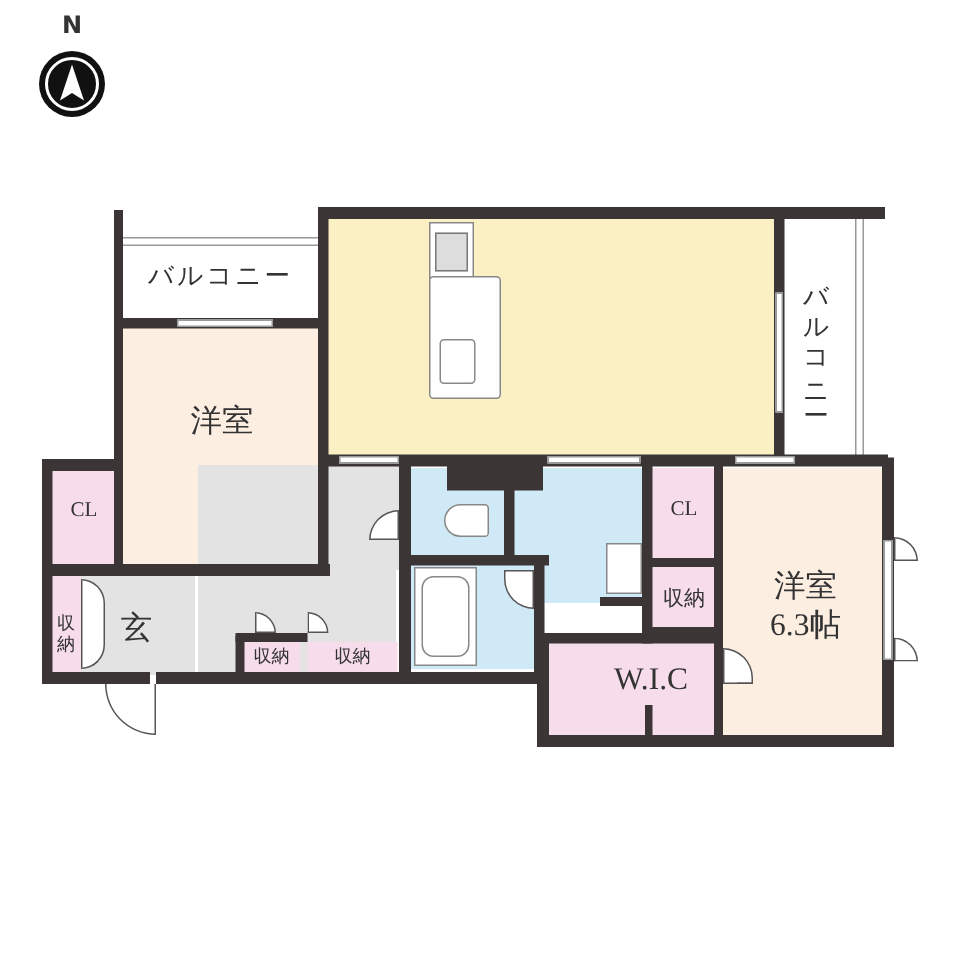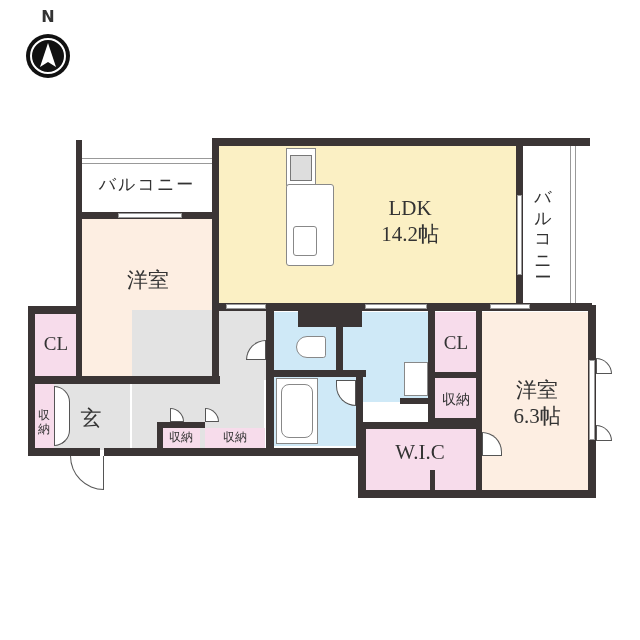--- a/index.html
+++ b/index.html
@@ -2,21 +2,21 @@
 <html><head>
 <meta charset="utf-8">
 <style>
   html,body{margin:0;padding:0;background:#ffffff;}
   #stage{position:relative;width:640px;height:640px;overflow:hidden;background:#fff;font-family:"Liberation Serif","DejaVu Serif",serif;color:#333;}
   .abs{position:absolute;box-sizing:border-box;}
   .wall{position:absolute;background:#3b3535;}
   .room{position:absolute;box-sizing:border-box;}
   .lbl{position:absolute;text-align:center;line-height:1.15;color:#333;white-space:nowrap;}
   .lbl-big{font-size:21px;}
-  .lbl-mid{font-size:19px;}
+  .lbl-mid{font-size:14px;}
   .lbl-small{font-size:12px;}
   .vert{writing-mode:vertical-rl;font-family:"DejaVu Sans","Liberation Sans",sans-serif;font-size:17px;letter-spacing:3px;}
   .bal-h{font-family:"DejaVu Sans","Liberation Sans",sans-serif;font-size:17px;letter-spacing:2px;}
   .win{position:absolute;background:#fff;border:1px solid #9a9a9a;box-sizing:border-box;}
   .door-arc{position:absolute;border:1px solid #555;background:#fff;box-sizing:border-box;}
   .compass{position:absolute;left:26px;top:34px;width:44px;height:44px;border-radius:50%;background:#111;}
   .compass-inner{position:absolute;left:4px;top:4px;width:36px;height:36px;border-radius:50%;border:2px solid #fff;box-sizing:border-box;}
   .wm{position:absolute;font-family:"DejaVu Sans","Liberation Sans",sans-serif;font-weight:bold;font-style:italic;color:rgba(150,150,150,0.35);font-size:28px;letter-spacing:1px;white-space:nowrap;}
 </style>
 </head>
@@ -39,22 +39,20 @@
   <div class="room" style="left:522px;top:146px;width:58px;height:160px;background:#fff;"></div>
   <div class="abs" style="left:570px;top:146px;width:6px;height:160px;border-left:1px solid #999;border-right:1px solid #999;"></div>
   <div class="lbl vert" style="left:533px;top:178px;">バルコニー</div>
 
   <div class="room" style="left:218px;top:145px;width:300px;height:160px;background:#fbf0c4;"></div>
 
   <div class="abs" style="left:286px;top:148px;width:30px;height:38px;background:#fff;border:1px solid #888;"></div>
   <div class="abs" style="left:290px;top:155px;width:22px;height:26px;background:#ddd;border:1px solid #777;"></div>
   <div class="abs" style="left:286px;top:184px;width:48px;height:82px;background:#fff;border:1px solid #888;border-radius:3px;"></div>
   <div class="abs" style="left:293px;top:226px;width:24px;height:30px;border:1px solid #888;border-radius:3px;background:#fff;"></div>
-  <div class="lbl lbl-big" style="left:370px;top:196px;width:80px;">LDK</div>
-  <div class="lbl lbl-big" style="left:355px;top:222px;width:110px;">14.2帖</div>
 
   <div class="room" style="left:82px;top:218px;width:132px;height:158px;background:#fdeee2;"></div>
   <div class="lbl lbl-big" style="left:108px;top:268px;width:80px;">洋室</div>
 
   <div class="room" style="left:34px;top:314px;width:44px;height:62px;background:#f7dceb;"></div>
   <div class="lbl lbl-mid" style="left:36px;top:333px;width:40px;">CL</div>
 
   <div class="room" style="left:34px;top:384px;width:96px;height:66px;background:#e3e3e3;"></div>
   <div class="room" style="left:34px;top:384px;width:20px;height:66px;background:#f7dceb;"></div>
   <div class="lbl lbl-small" style="left:36px;top:408px;width:16px;white-space:normal;line-height:1.2;">収納</div>
@@ -77,21 +75,21 @@
   <div class="room" style="left:342px;top:312px;width:86px;height:90px;background:#cfe9f7;"></div>
   <div class="abs" style="left:404px;top:362px;width:24px;height:34px;background:#fff;border:1px solid #888;"></div>
 
   <div class="room" style="left:434px;top:312px;width:44px;height:60px;background:#f7dceb;"></div>
   <div class="lbl lbl-mid" style="left:436px;top:332px;width:40px;">CL</div>
 
   <div class="room" style="left:434px;top:378px;width:44px;height:42px;background:#f7dceb;"></div>
   <div class="lbl lbl-small" style="left:434px;top:392px;width:44px;font-size:14px;">収納</div>
 
   <div class="room" style="left:366px;top:428px;width:112px;height:64px;background:#f7dceb;"></div>
-  <div class="lbl lbl-big" style="left:370px;top:440px;width:100px;">W.I.C</div>
+  <div class="lbl lbl-big" style="left:384px;top:440px;width:100px;">W.I.C</div>
 
   <div class="room" style="left:482px;top:312px;width:108px;height:180px;background:#fdeee2;"></div>
   <div class="lbl lbl-big" style="left:492px;top:378px;width:90px;">洋室</div>
   <div class="lbl lbl-big" style="left:482px;top:404px;width:110px;">6.3帖</div>
 
   <div class="wall" style="left:212px;top:138px;width:378px;height:8px;"></div>
 
   <div class="wall" style="left:76px;top:140px;width:6px;height:240px;"></div>
 
   <div class="wall" style="left:80px;top:212px;width:138px;height:7px;"></div>

